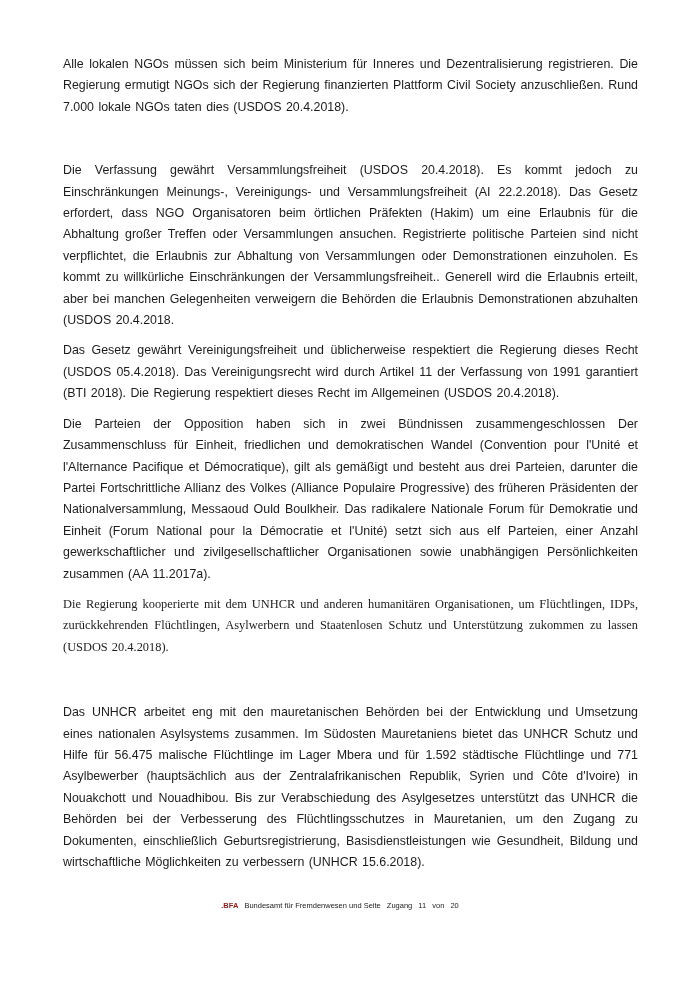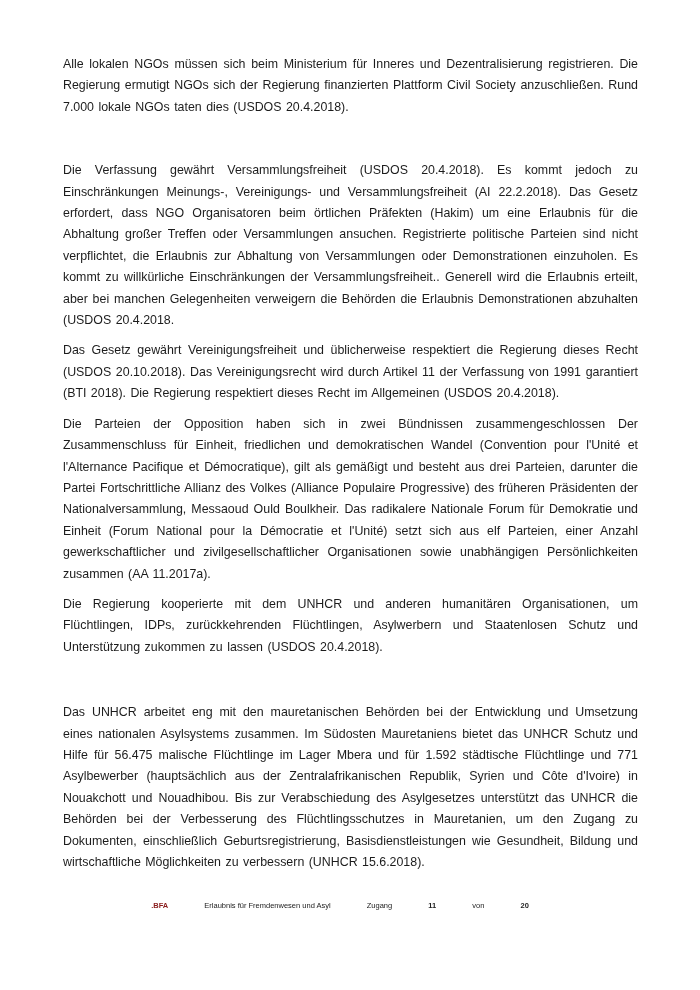--- a/index.html
+++ b/index.html
@@ -27,20 +27,21 @@
     line-height: 21.4px;
     text-align: justify;
     margin: 0 0 9px 0;
     word-spacing: 1px;
   }
   .body-par.gap-after {
     margin-bottom: 42px;
   }
   .body-par.par-5 {
     margin-bottom: 12px;
+    font-family: Liberation Serif, serif;
   }
   .body-par.par-6 {
     margin-bottom: 26px;
     margin-top: 44px;
   }
   .sources-heading {
     font-size: 12.4px;
     line-height: 21.4px;
     text-decoration: underline;
     margin: 0;
@@ -54,38 +55,38 @@
     text-align: center;
     font-size: 7.5px;
     line-height: 11px;
     color: #222222;
   }
   .footer .logo {
     color: #8b1d1d;
     font-weight: bold;
   }
   .footer .bold {
-    font-weight: bold;
+    font-weight: normal;
   }
-  .footer span { margin: 0 17px; }
+  .footer span { margin: 0 2px; }
 </style>
 </head>
 <body>
 
 <div class="page">
   <div class="content">
     <p class="body-par gap-after">Alle lokalen NGOs müssen sich beim Ministerium für Inneres und Dezentralisierung registrieren. Die Regierung ermutigt NGOs sich der Regierung finanzierten Plattform Civil Society anzuschließen. Rund 7.000 lokale NGOs taten dies (USDOS 20.4.2018).</p>
     <p class="body-par">Die Verfassung gewährt Versammlungsfreiheit (USDOS 20.4.2018). Es kommt jedoch zu Einschränkungen Meinungs-, Vereinigungs- und Versammlungsfreiheit (AI 22.2.2018). Das Gesetz erfordert, dass NGO Organisatoren beim örtlichen Präfekten (Hakim) um eine Erlaubnis für die Abhaltung großer Treffen oder Versammlungen ansuchen. Registrierte politische Parteien sind nicht verpflichtet, die Erlaubnis zur Abhaltung von Versammlungen oder Demonstrationen einzuholen. Es kommt zu willkürliche Einschränkungen der Versammlungsfreiheit.. Generell wird die Erlaubnis erteilt, aber bei manchen Gelegenheiten verweigern die Behörden die Erlaubnis Demonstrationen abzuhalten (USDOS 20.4.2018.</p>
-    <p class="body-par">Das Gesetz gewährt Vereinigungsfreiheit und üblicherweise respektiert die Regierung dieses Recht (USDOS 20.10.2018). Das Vereinigungsrecht wird durch Artikel 11 der Verfassung von 1991 garantiert (BTI 2018). Die Regierung respektiert dieses Recht im Allgemeinen (USDOS 20.4.2018).</p>
+    <p class="body-par">Das Gesetz gewährt Vereinigungsfreiheit und üblicherweise respektiert die Regierung dieses Recht (USDOS 05.4.2018). Das Vereinigungsrecht wird durch Artikel 11 der Verfassung von 1991 garantiert (BTI 2018). Die Regierung respektiert dieses Recht im Allgemeinen (USDOS 20.4.2018).</p>
     <p class="body-par">Die Parteien der Opposition haben sich in zwei Bündnissen zusammengeschlossen Der Zusammenschluss für Einheit, friedlichen und demokratischen Wandel (Convention pour l'Unité et l'Alternance Pacifique et Démocratique), gilt als gemäßigt und besteht aus drei Parteien, darunter die Partei Fortschrittliche Allianz des Volkes (Alliance Populaire Progressive) des früheren Präsidenten der Nationalversammlung, Messaoud Ould Boulkheir. Das radikalere Nationale Forum für Demokratie und Einheit (Forum National pour la Démocratie et l'Unité) setzt sich aus elf Parteien, einer Anzahl gewerkschaftlicher und zivilgesellschaftlicher Organisationen sowie unabhängigen Persönlichkeiten zusammen (AA 11.2017a).</p>
     <p class="body-par par-5">Die Regierung kooperierte mit dem UNHCR und anderen humanitären Organisationen, um Flüchtlingen, IDPs, zurückkehrenden Flüchtlingen, Asylwerbern und Staatenlosen Schutz und Unterstützung zukommen zu lassen (USDOS 20.4.2018).</p>
     <p class="body-par par-6">Das UNHCR arbeitet eng mit den mauretanischen Behörden bei der Entwicklung und Umsetzung eines nationalen Asylsystems zusammen. Im Südosten Mauretaniens bietet das UNHCR Schutz und Hilfe für 56.475 malische Flüchtlinge im Lager Mbera und für 1.592 städtische Flüchtlinge und 771 Asylbewerber (hauptsächlich aus der Zentralafrikanischen Republik, Syrien und Côte d'Ivoire) in Nouakchott und Nouadhibou. Bis zur Verabschiedung des Asylgesetzes unterstützt das UNHCR die Behörden bei der Verbesserung des Flüchtlingsschutzes in Mauretanien, um den Zugang zu Dokumenten, einschließlich Geburtsregistrierung, Basisdienstleistungen wie Gesundheit, Bildung und wirtschaftliche Möglichkeiten zu verbessern (UNHCR 15.6.2018).</p>
   </div>
 
   <div class="footer">
     <span class="logo">.BFA</span>
-    <span>Erlaubnis für Fremdenwesen und Asyl</span>
+    <span>Bundesamt für Fremdenwesen und Seite</span>
     <span>Zugang</span>
     <span class="bold">11</span>
     <span>von</span>
     <span class="bold">20</span>
   </div>
 </div>
 
 </body></html>

